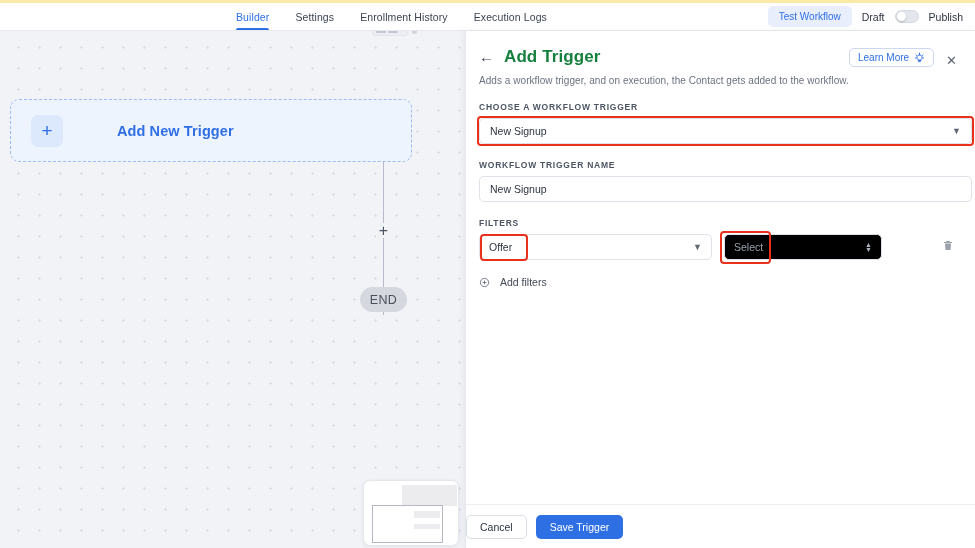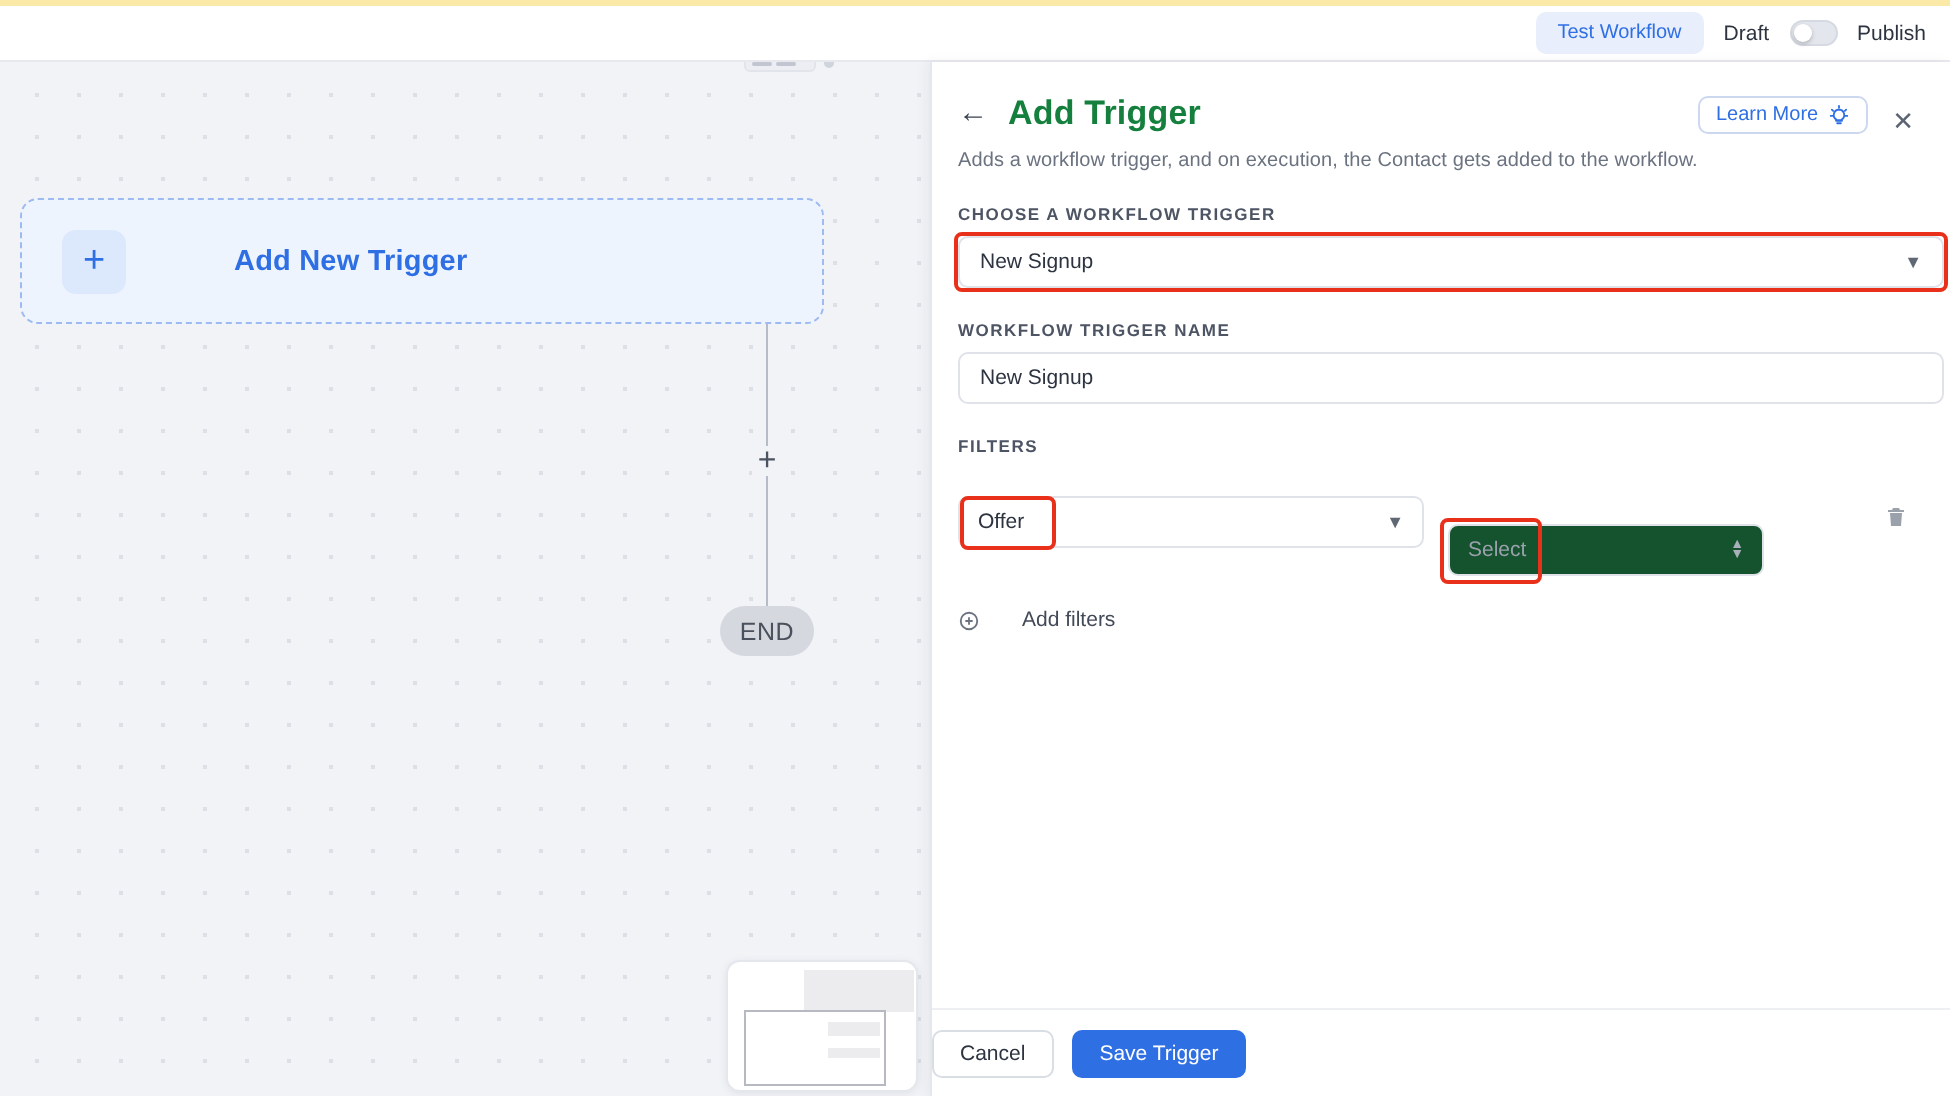--- a/index.html
+++ b/index.html
@@ -105,21 +105,21 @@
     position: absolute; left: 383px; top: 212px;
     width: 1.3px; height: 72px; background: #b6bcc7;
   }
   .connector-plus {
     position: absolute; left: 376px; top: 192px;
     width: 15px; height: 15px;
     color: #4c5361; font-size: 16px; line-height: 15px; text-align: center;
     cursor: pointer; background: #f2f3f7;
   }
   .end-node {
-    position: absolute; left: 360px; top: 272px;
+    position: absolute; left: 360px; top: 256px;
     width: 47px; height: 25px; border-radius: 13px;
     background: #d5d8de; color: #4a505c;
     font-size: 12.5px; display: flex; align-items: center; justify-content: center;
     letter-spacing: .3px;
   }
 
   
   .minimap {
     position: absolute; left: 363px; top: 449px;
     width: 96px; height: 66px; border-radius: 7px;
@@ -179,33 +179,33 @@
     display: flex; align-items: center; padding: 0 9px;
     font-size: 10.5px; color: #2d3440;
   }
   .filter-key .chev { margin-left: auto; color: #606775; font-size: 9px; }
   .key-hl {
     position: absolute; left: 2px; top: 1px; width: 44px; height: 23px;
     outline: 2.2px solid #e8301a; border-radius: 2px; pointer-events: none;
   }
   .filter-val {
     position: relative; width: 158px; height: 26px; margin-left: 12px;
-    border: 1px solid #dfe2e8; border-radius: 5px; background: #14532d;
+    border: 1px solid #dfe2e8; border-radius: 5px; background: #000000;
     display: flex; align-items: center; padding: 0 9px;
-    font-size: 10.5px; color: #9aa1ad; margin-top: 28px;
+    font-size: 10.5px; color: #9aa1ad;
   }
   .val-hl {
     position: absolute; left: -3px; top: -2px; width: 47px; height: 29px;
     outline: 2.2px solid #e8301a; border-radius: 2px; pointer-events: none;
   }
   .stepper { margin-left: auto; display: flex; flex-direction: column; gap: 1px; color: #aab0ba; line-height: 5px; font-size: 7px; }
   .trash { margin-left: 60px; cursor: pointer; }
 
   .add-filters {
-    display: flex; align-items: flex-end; gap: 21px; margin-top: 16px;
+    display: flex; align-items: flex-end; gap: 10px; margin-top: 16px;
     cursor: pointer; width: fit-content;
   }
   .add-filters span { font-size: 10.5px; color: #434a57; }
 
   
   .panel-footer {
     position: absolute; bottom: 0; left: 0; width: 510px; height: 44px;
     background: #fff; border-top: 1px solid #edeff3;
     display: flex; align-items: center; justify-content: flex-start;
     gap: 9px; padding-right: 16px;
@@ -222,20 +222,34 @@
   }
 </style>
 </head>
 <body>
 
 <div class="app">
 
   <div class="amber-strip"></div>
 
   <div class="header">
+    <div class="tabs">
+      <div class="tab active">
+        <span>Builder</span>
+      </div>
+      <div class="tab">
+        <span>Settings</span>
+      </div>
+      <div class="tab">
+        <span>Enrollment History</span>
+      </div>
+      <div class="tab">
+        <span>Execution Logs</span>
+      </div>
+    </div>
     <div class="header-right">
       <button class="test-wf-btn">Test Workflow</button>
       <span class="draft-label">Draft</span>
       <div class="toggle"></div>
       <span class="publish-label">Publish</span>
     </div>
   </div>
 
   <div class="canvas">
 

